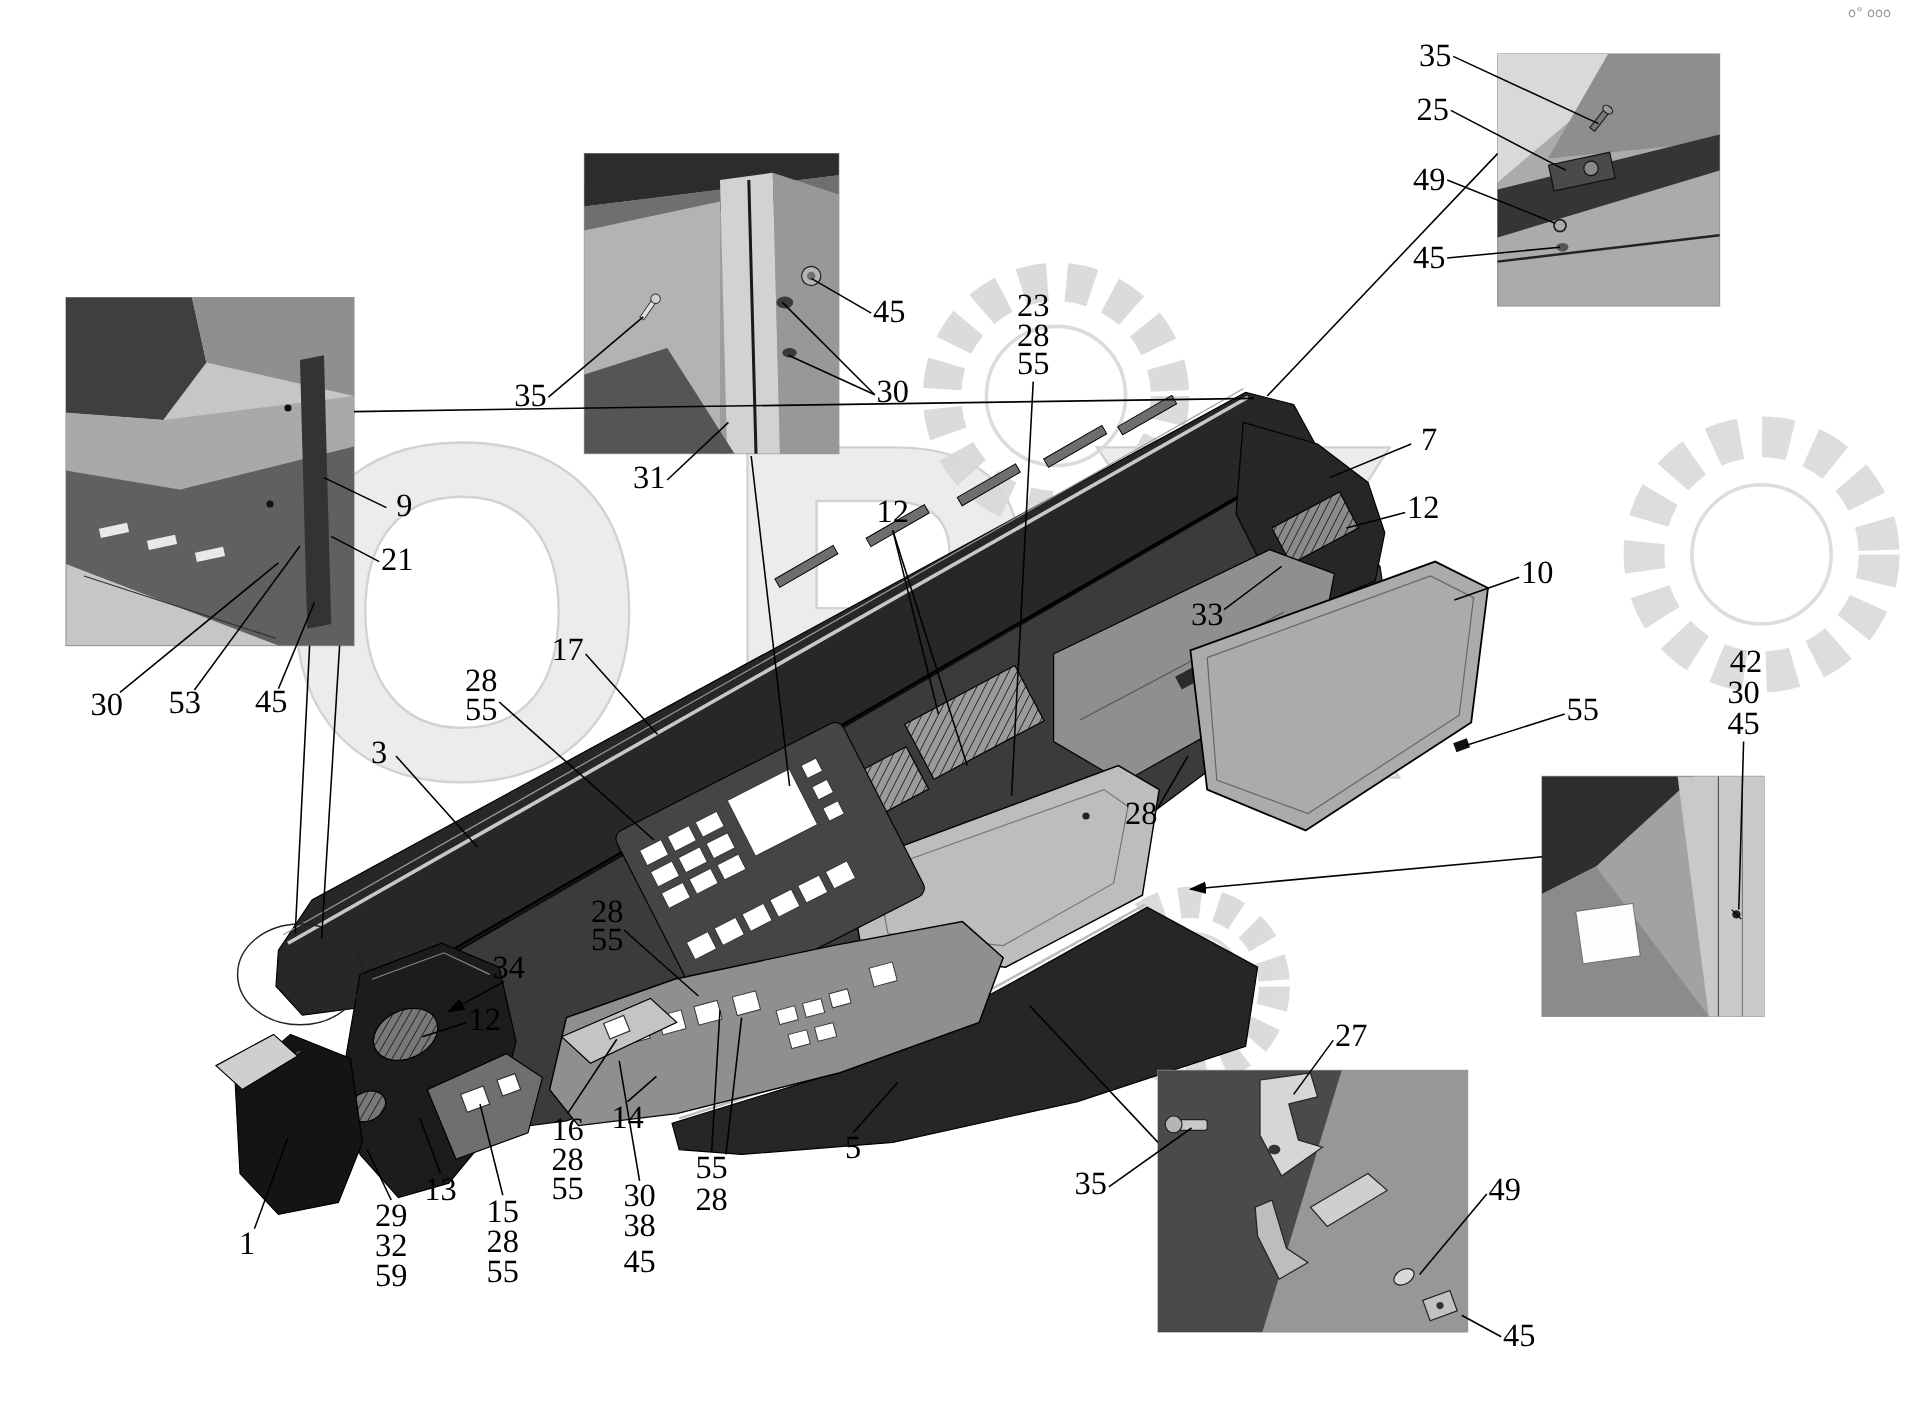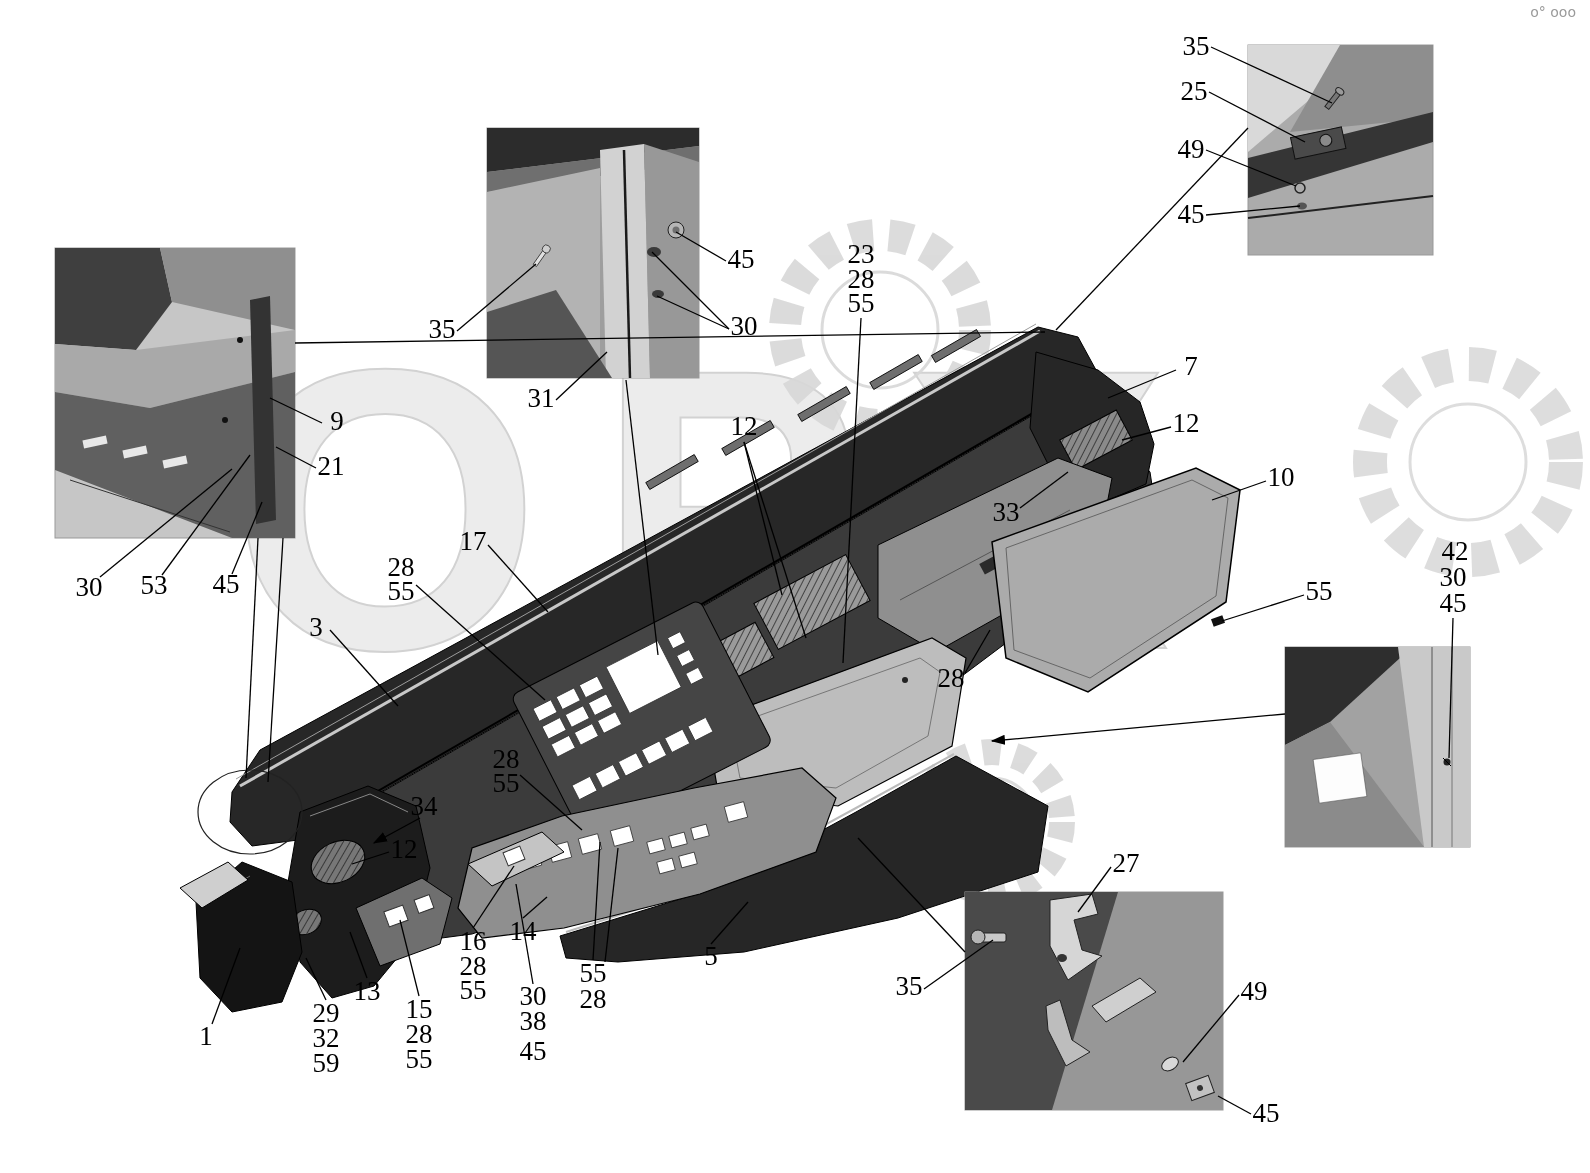--- a/index.html
+++ b/index.html
@@ -2,21 +2,21 @@
 <html><head>
 <meta charset="utf-8">
 <style>
   html,body{margin:0;padding:0;background:#fff;}
   .stage{position:relative;width:1590px;height:1173px;background:#ffffff;overflow:hidden;
          font-family:"Liberation Serif", serif;}
   .watermark{position:absolute;left:230px;top:310px;width:1340px;
              font-family:"Liberation Sans", sans-serif;font-weight:bold;
              font-size:400px;line-height:1;letter-spacing:55px;
              color:#ececec;-webkit-text-stroke:2px #d2d2d2;user-select:none;z-index:0;}
-  .corner-mark{position:absolute;top:4px;right:14px;font-size:14px;color:#9a9a9a;
+  .corner-mark{position:absolute;top:4px;right:14px;font-size:11px;color:#9a9a9a;
                font-family:"DejaVu Sans", sans-serif;z-index:3;}
   svg.diagram{position:absolute;left:0;top:0;z-index:1;}
   text.callout{font-family:"Liberation Serif", serif;font-size:27px;fill:#000;}
 </style>
 </head>
 <body>
 
 <div class="stage">
 
   <div class="watermark">ОРХ</div>

